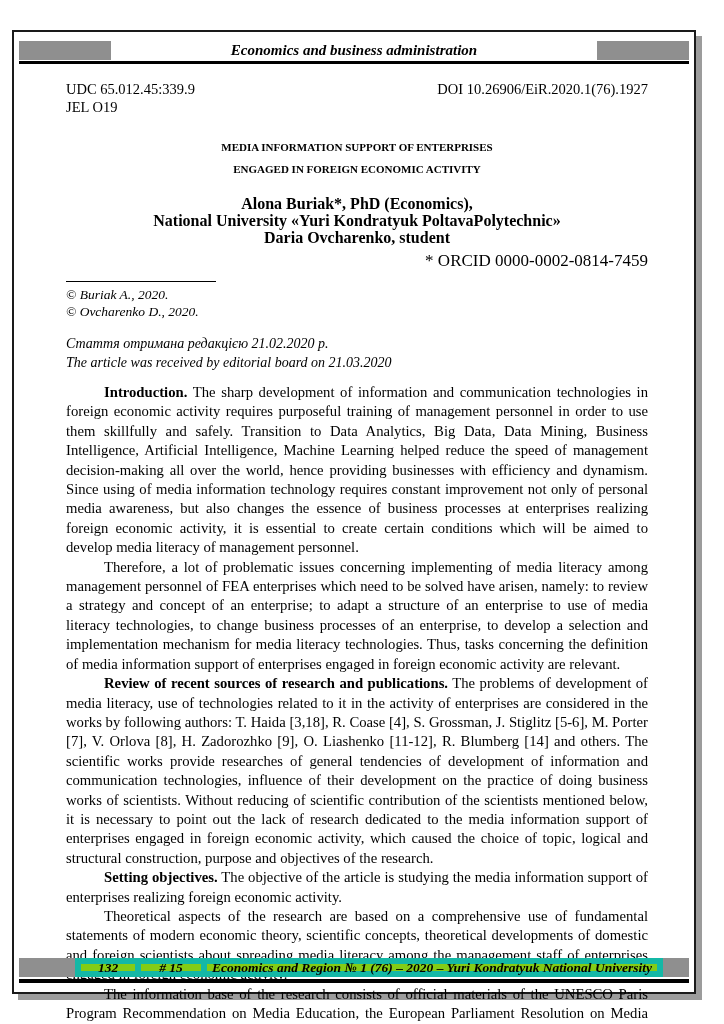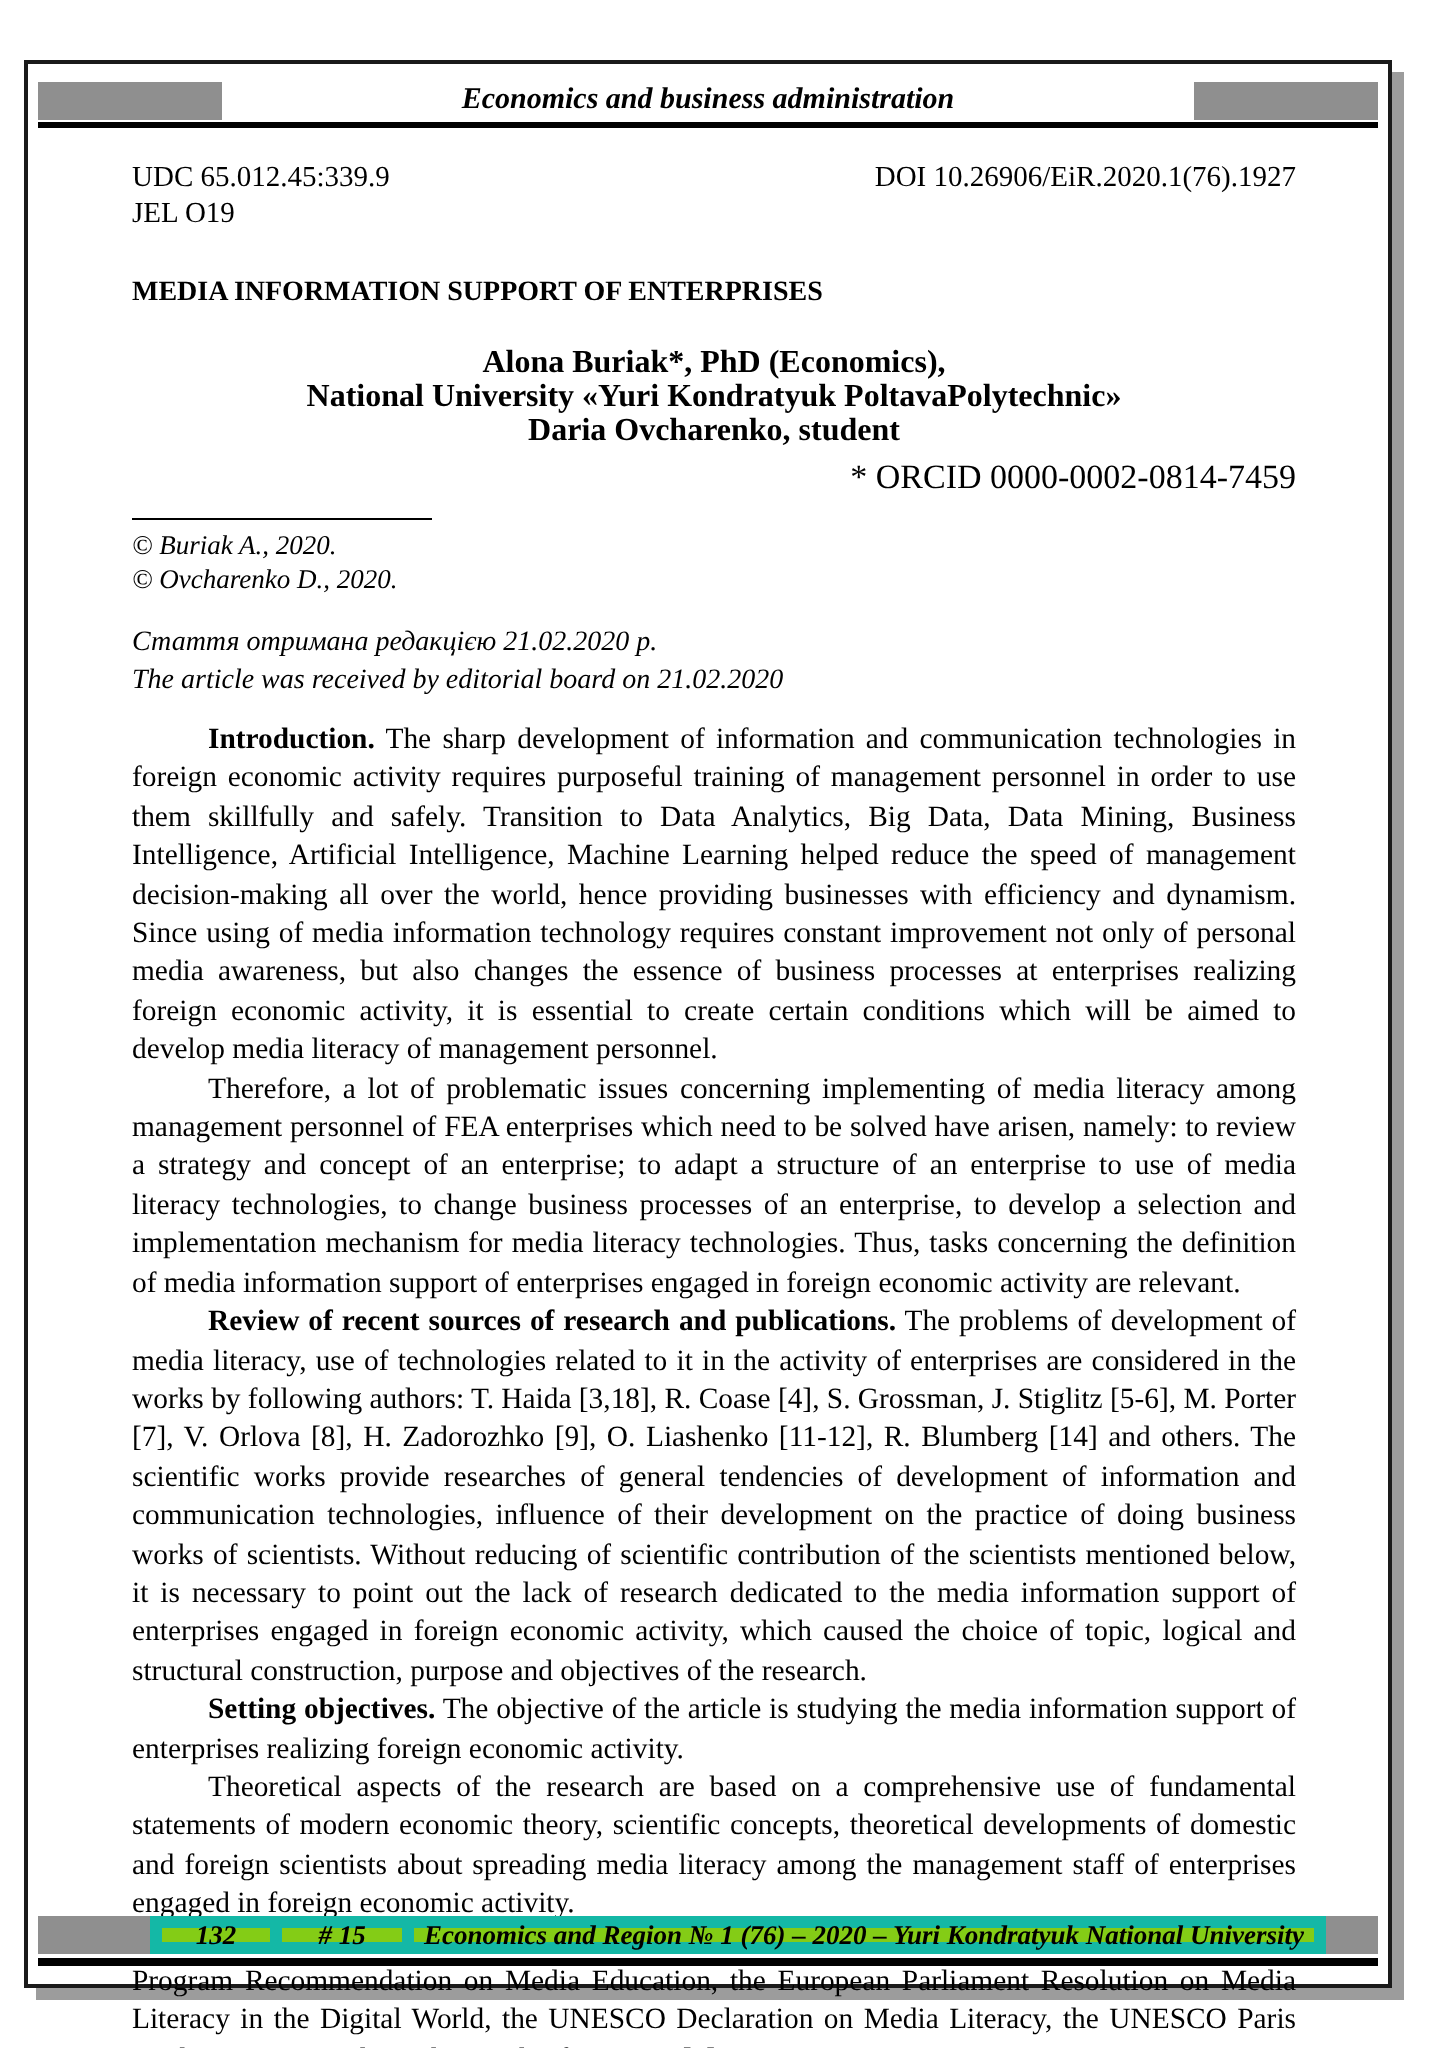--- a/index.html
+++ b/index.html
@@ -27,21 +27,21 @@
     flex: 1; display: flex; align-items: center; justify-content: center;
     font-weight: bold; font-style: italic; font-size: 15px;
   }
   .thick-line { height: 3px; background: #000; margin: 1px 5px 0 5px; }
 
   .content { padding: 16px 46px 0 52px; }
 
   .meta-row { display: flex; justify-content: space-between; font-size: 14.5px; line-height: 18px; }
   .meta-left div { margin: 0; }
 
-  .title { margin: 20px 0 0 0; text-align: left; font-size: 14px; font-weight: bold; line-height: 22px; }
+  .title { margin: 20px 0 0 0; text-align: center; font-size: 11px; font-weight: bold; line-height: 22px; }
 
   .authors { margin-top: 15px; text-align: center; font-weight: bold; font-size: 16px; line-height: 17px; }
   .orcid { margin-top: 5px; font-size: 17px; text-align: right; }
 
   .footnote-rule { width: 150px; border: 0; border-top: 1.5px solid #000; margin: 10px 0 4px 0; }
   .copyright { font-style: italic; font-size: 13.5px; line-height: 17px; }
 
   .received { margin-top: 15px; font-style: italic; font-size: 14px; line-height: 18.5px; }
 
   .body-text { margin-top: 11px; font-size: 14.7px; line-height: 19.4px; text-align: justify; }
@@ -80,38 +80,39 @@
       <div class="meta-row">
         <div class="meta-left">
           <div>UDC 65.012.45:339.9</div>
           <div>JEL O19</div>
         </div>
         <div class="meta-right">DOI 10.26906/EiR.2020.1(76).1927</div>
       </div>
 
       <h1 class="title">
         <span>MEDIA INFORMATION SUPPORT OF ENTERPRISES</span><br>
+        <span>ENGAGED IN FOREIGN ECONOMIC ACTIVITY</span>
       </h1>
 
       <div class="authors">
         <div>Alona Buriak*, PhD (Economics),</div>
         <div>National University «Yuri Kondratyuk PoltavaPolytechnic»</div>
         <div>Daria Ovcharenko, student</div>
       </div>
       <div class="orcid">* ORCID 0000-0002-0814-7459</div>
 
       <hr class="footnote-rule">
       <div class="copyright">
         <div>© Buriak A., 2020.</div>
         <div>© Ovcharenko D., 2020.</div>
       </div>
 
       <div class="received">
         <div>Стаття отримана редакцією 21.02.2020 р.</div>
-        <div>The article was received by editorial board on 21.02.2020</div>
+        <div>The article was received by editorial board on 21.03.2020</div>
       </div>
 
       <div class="body-text">
         <p><span class="lead">Introduction.</span><span> The sharp development of information and communication technologies in foreign economic activity requires purposeful training of management personnel in order to use them skillfully and safely. Transition to Data Analytics, Big Data, Data Mining, Business Intelligence, Artificial Intelligence, Machine Learning helped reduce the speed of management decision-making all over the world, hence providing businesses with efficiency and dynamism. Since using of media information technology requires constant improvement not only of personal media awareness, but also changes the essence of business processes at enterprises realizing foreign economic activity, it is essential to create certain conditions which will be aimed to develop media literacy of management personnel.</span></p>
         <p><span class="lead"></span><span>Therefore, a lot of problematic issues concerning implementing of media literacy among management personnel of FEA enterprises which need to be solved have arisen, namely: to review a strategy and concept of an enterprise; to adapt a structure of an enterprise to use of media literacy technologies, to change business processes of an enterprise, to develop a selection and implementation mechanism for media literacy technologies. Thus, tasks concerning the definition of media information support of enterprises engaged in foreign economic activity are relevant.</span></p>
         <p><span class="lead">Review of recent sources of research and publications.</span><span> The problems of development of media literacy, use of technologies related to it in the activity of enterprises are considered in the works by following authors: T. Haida [3,18], R. Coase [4], S. Grossman, J. Stiglitz [5-6], M. Porter [7], V. Orlova [8], H. Zadorozhko [9], O. Liashenko [11-12], R. Blumberg [14] and others. The scientific works provide researches of general tendencies of development of information and communication technologies, influence of their development on the practice of doing business works of scientists. Without reducing of scientific contribution of the scientists mentioned below, it is necessary to point out the lack of research dedicated to the media information support of enterprises engaged in foreign economic activity, which caused the choice of topic, logical and structural construction, purpose and objectives of the research.</span></p>
         <p><span class="lead">Setting objectives.</span><span> The objective of the article is studying the media information support of enterprises realizing foreign economic activity.</span></p>
         <p><span class="lead"></span><span>Theoretical aspects of the research are based on a comprehensive use of fundamental statements of modern economic theory, scientific concepts, theoretical developments of domestic and foreign scientists about spreading media literacy among the management staff of enterprises engaged in foreign economic activity.</span></p>
         <p><span class="lead"></span><span>The information base of the research consists of official materials of the UNESCO Paris Program Recommendation on Media Education, the European Parliament Resolution on Media Literacy in the Digital World, the UNESCO Declaration on Media Literacy, the UNESCO Paris Declaration on Media and Digital Information [1].</span></p>
 

